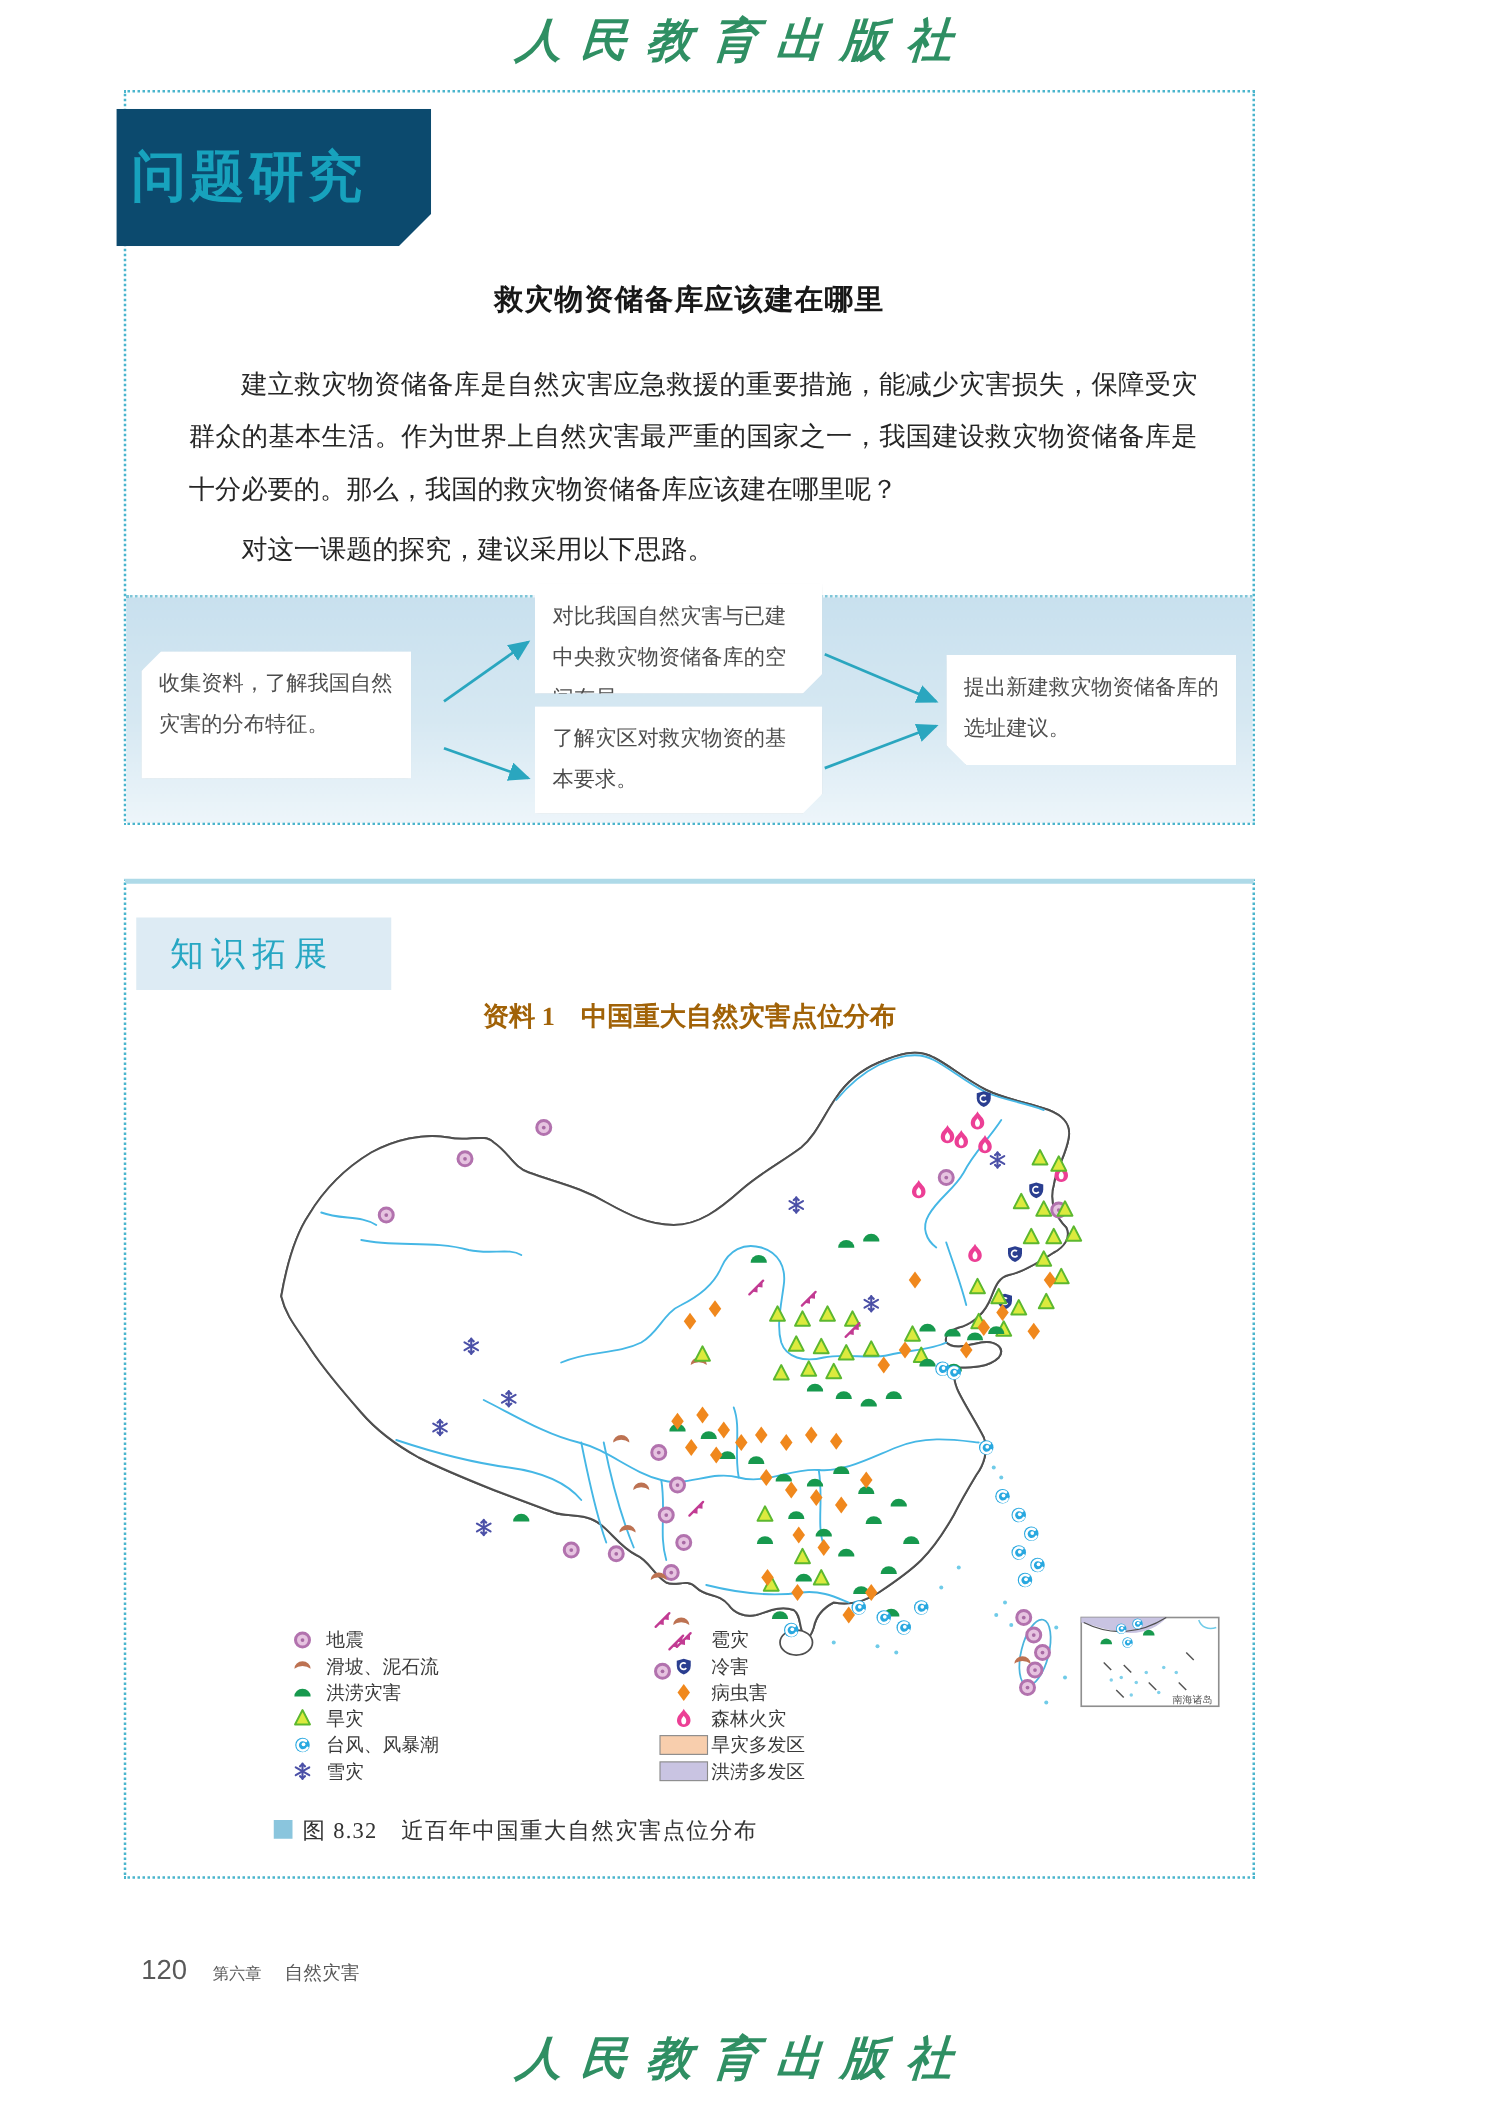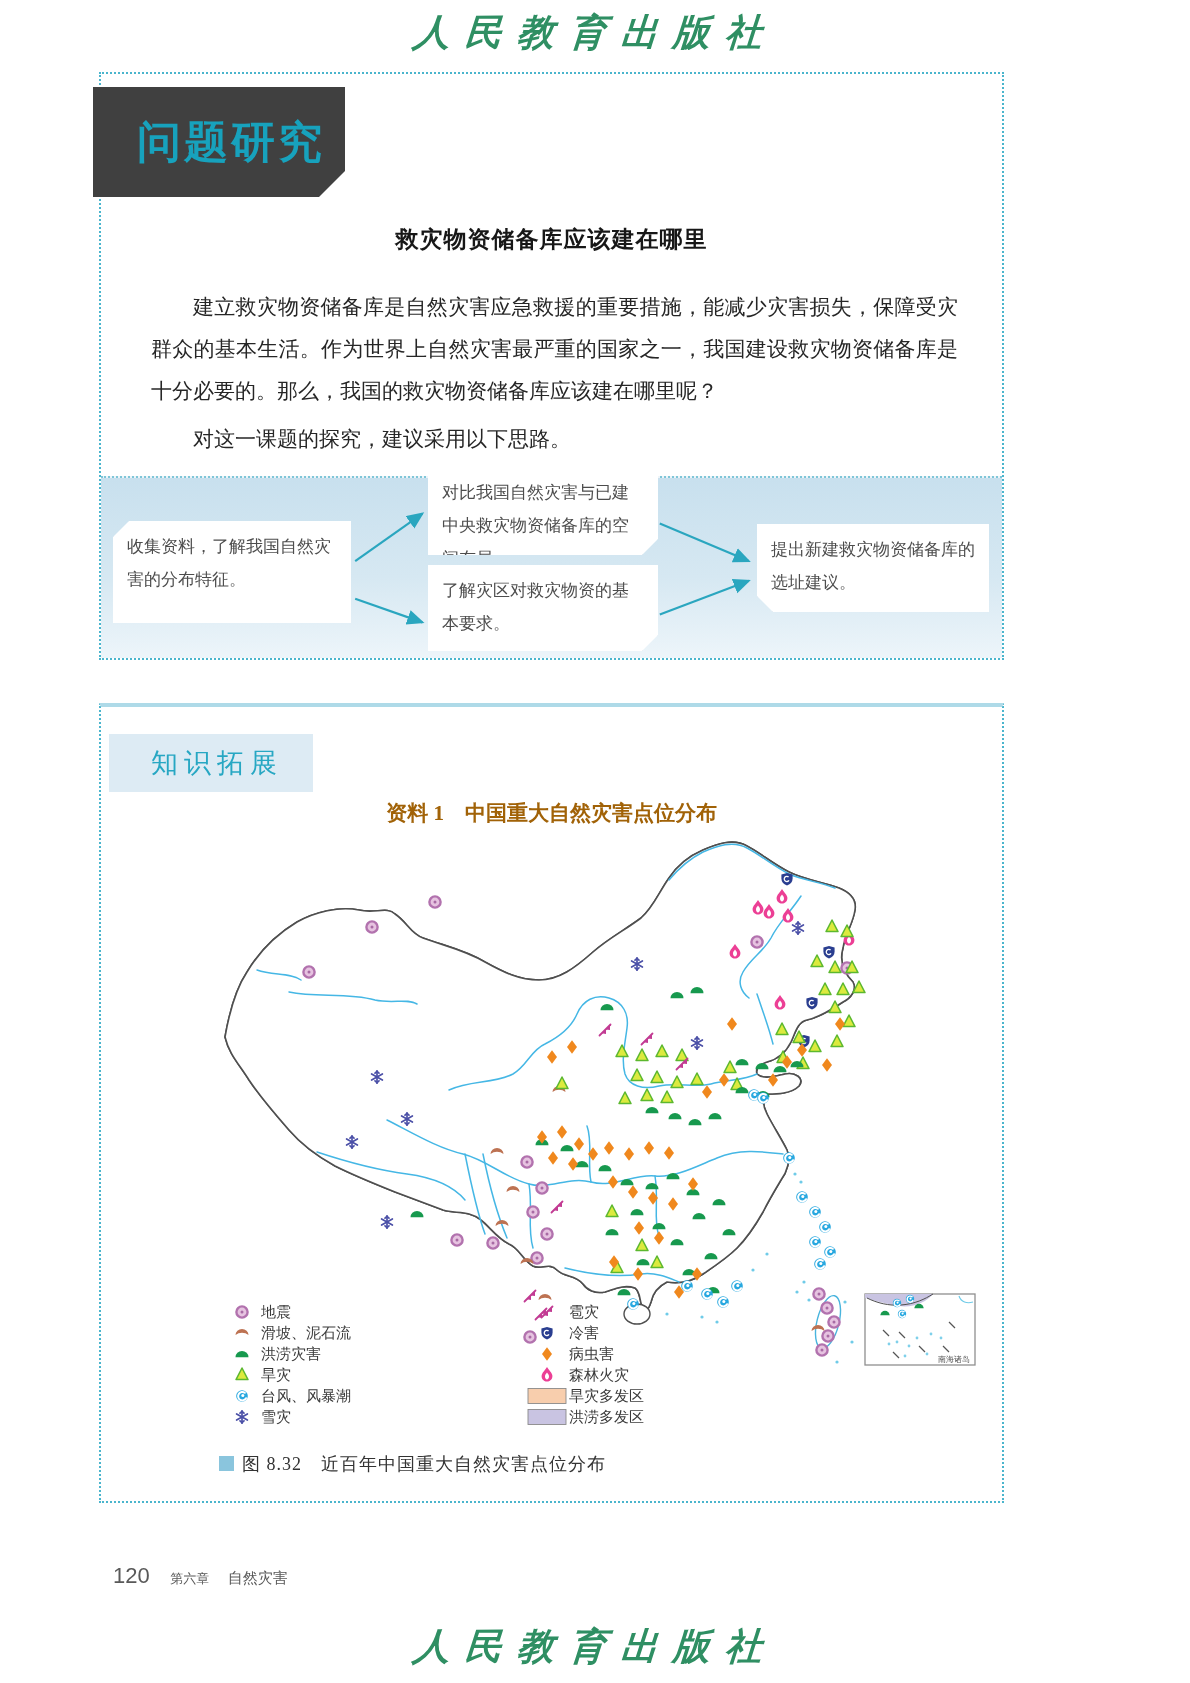--- a/index.html
+++ b/index.html
@@ -9,56 +9,56 @@
   .logo { position:absolute; left:0; right:0; text-align:center;
           font-family:"DejaVu Serif",serif; font-style:italic; font-weight:bold;
           color:#2f8f63; font-size:37px; letter-spacing:15px; transform:skewX(-4deg); }
   .logo-top { top:8px; }
   .logo-bottom { top:1622px; }
 
   
   .pr-box { position:absolute; left:99px; top:72px; width:905px; height:588px;
             border:2px dotted #4ab5cd; }
   .pr-label { position:absolute; left:-8px; top:13px; width:252px; height:110px;
-              background:#404040; color:#17a2bd;
+              background:#0c4a6e; color:#17a2bd;
               font-family:"Liberation Sans","DejaVu Sans",sans-serif;
               font-weight:bold; font-size:44px; letter-spacing:3px;
-              line-height:110px; padding-left:44px;
+              line-height:110px; padding-left:12px;
               clip-path:polygon(0 0,100% 0,100% calc(100% - 26px),calc(100% - 26px) 100%,0 100%); }
   .pr-title { position:absolute; top:150px; left:0; width:100%; text-align:center;
               font-size:23px; font-weight:bold; color:#171717; letter-spacing:1px;font-family:Liberation Mono, monospace; }
   .body-para { position:absolute; left:50px; right:44px; font-size:21px; color:#262626;
                line-height:42px; text-align:justify; text-indent:2em; }
   .p1 { top:212px; }
   .p2 { top:344px; }
 
   .flow-band { position:absolute; left:0; bottom:0; width:100%; height:182px;
                background:linear-gradient(180deg,#c8e0ee 0%,#d6e8f2 55%,#edf5fa 100%);
                border-top:2px dotted #7fc6d8; }
   .flow-arrows { position:absolute; left:0; top:0; width:100%; height:100%; }
   .flow-box { position:absolute; background:#fff; color:#4d4d4d;
               font-family:"Liberation Sans","DejaVu Sans",sans-serif;
               font-size:17px; line-height:33px; padding:9px 14px;
               box-shadow:0 2px 5px rgba(60,90,110,.25); }
-  .fb1 { left:12px;  top:43px;  width:238px; height:102px;
+  .fb1 { left:12px;  top:43px;  width:216px; height:102px;
          clip-path:polygon(16px 0,100% 0,100% 100%,0 100%,0 16px); }
   .fb2 { left:327px; top:-11px; width:230px; height:88px;
          clip-path:polygon(0 0,100% 0,100% calc(100% - 16px),calc(100% - 16px) 100%,0 100%); }
   .fb3 { left:327px; top:87px;  width:230px; height:86px;
          clip-path:polygon(0 0,100% 0,100% calc(100% - 16px),calc(100% - 16px) 100%,0 100%); }
   .fb4 { left:656px; top:46px;  width:232px; height:88px;
          clip-path:polygon(0 0,100% 0,100% 100%,16px 100%,0 calc(100% - 16px)); }
 
   
   .ke-box { position:absolute; left:99px; top:703px; width:905px; height:800px;
             border:2px dotted #4ab5cd; border-top:4px solid #aedae8; }
   .ke-label { position:absolute; left:8px; top:27px; width:204px; height:58px;
               background:#ddebf4; color:#27a7c3;
               font-family:"Liberation Sans","DejaVu Sans",sans-serif;
-              font-size:27px; letter-spacing:6px; line-height:58px; padding-left:42px; }
+              font-size:27px; letter-spacing:6px; line-height:58px; padding-left:27px; }
   .map-title { position:absolute; top:92px; left:0; width:100%; text-align:center;
                font-size:21px; font-weight:bold; color:#a16207; }
   .map-wrap { position:absolute; left:96px; top:115px; width:800px; height:625px; }
   .map-wrap svg { width:100%; height:100%; display:block; }
 
   .fig-caption { position:absolute; left:118px; top:745px; font-size:18px; color:#333;
                  letter-spacing:1px; }
   .cap-square { display:inline-block; width:15px; height:15px; background:#8ac5dd;
                 margin-right:8px; vertical-align:-1px; }
 

